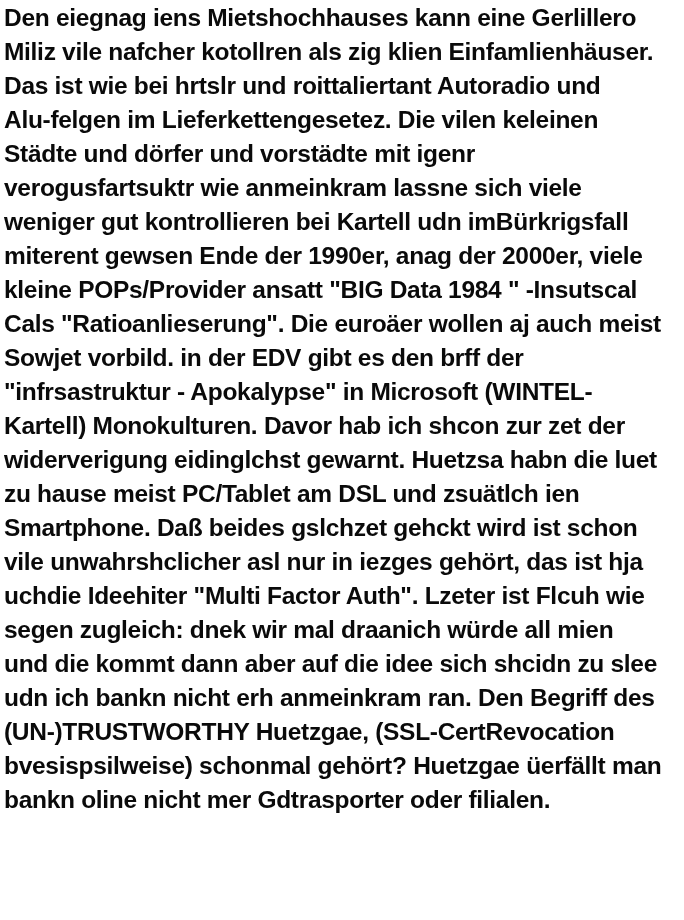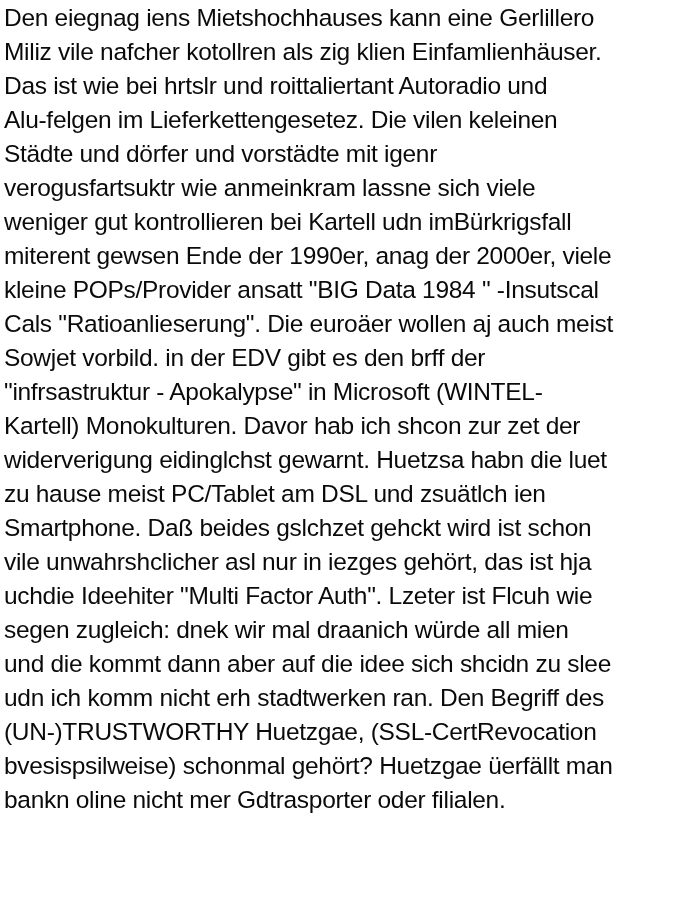--- a/index.html
+++ b/index.html
@@ -18,21 +18,21 @@
     height: 920px;
     padding: 1px 0 0 4px;
     background: #ffffff;
   }
   .paragraph {
     font-family: "Liberation Sans", sans-serif;
     font-size: 24.5px;
     line-height: 34px;
     color: #0a0a0a;
     letter-spacing: -0.3px;
-    font-weight: 400;
+    font-weight: 700;
   }
   .line {
     white-space: pre;
     height: 34px;
   }
 </style>
 </head>
 <body>
 
 <div class="page">
@@ -50,18 +50,18 @@
       <div class="line">Sowjet vorbild. in der EDV gibt es den brff der</div>
       <div class="line">"infrsastruktur - Apokalypse" in Microsoft (WINTEL-</div>
       <div class="line">Kartell) Monokulturen. Davor hab ich shcon zur zet der</div>
       <div class="line">widerverigung eidinglchst gewarnt. Huetzsa habn die luet</div>
       <div class="line">zu hause meist PC/Tablet am DSL und zsuätlch ien</div>
       <div class="line">Smartphone. Daß beides gslchzet gehckt wird ist schon</div>
       <div class="line">vile unwahrshclicher asl nur in iezges gehört, das ist hja</div>
       <div class="line">uchdie Ideehiter "Multi Factor Auth". Lzeter ist Flcuh wie</div>
       <div class="line">segen zugleich: dnek wir mal draanich würde all mien</div>
       <div class="line">und die kommt dann aber auf die idee sich shcidn zu slee</div>
-      <div class="line">udn ich komm nicht erh stadtwerken ran. Den Begriff des</div>
+      <div class="line">udn ich bankn nicht erh anmeinkram ran. Den Begriff des</div>
       <div class="line">(UN-)TRUSTWORTHY Huetzgae, (SSL-CertRevocation</div>
       <div class="line">bvesispsilweise) schonmal gehört? Huetzgae üerfällt man</div>
       <div class="line">bankn oline nicht mer Gdtrasporter oder filialen.</div>
     </div>
 </div>
 
 </body></html>

